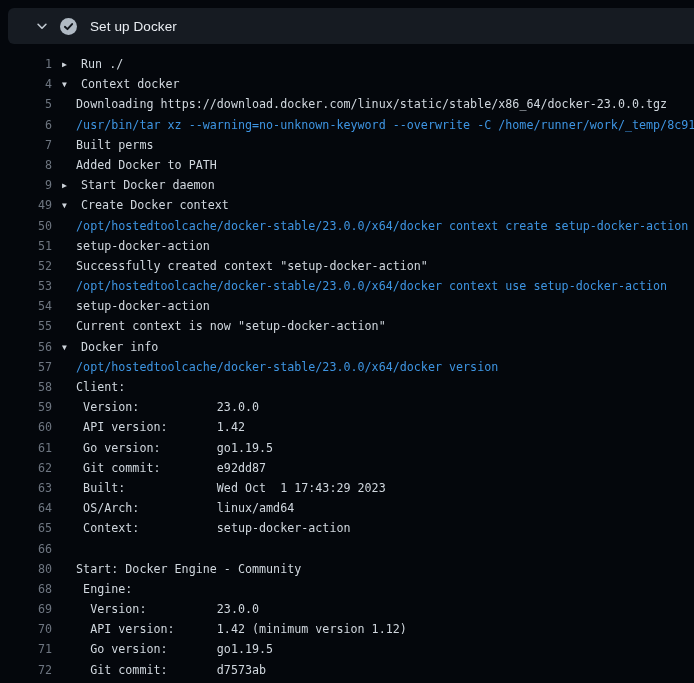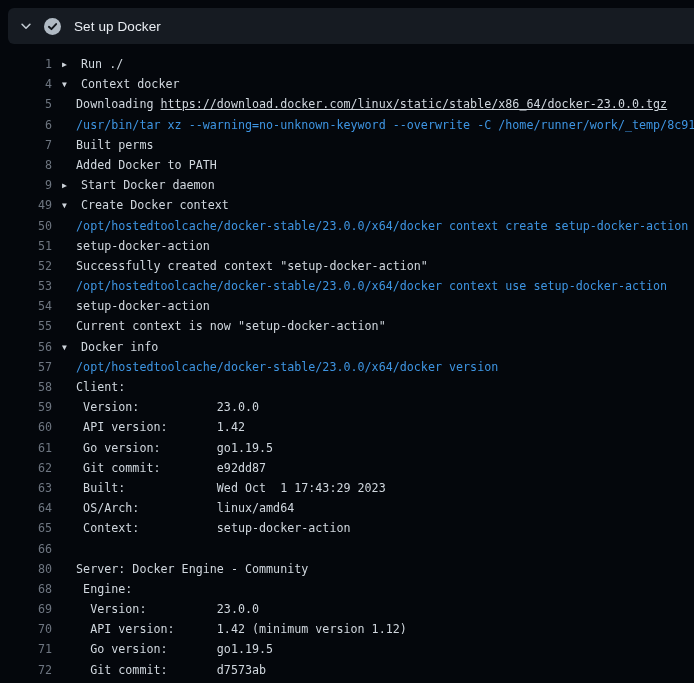--- a/index.html
+++ b/index.html
@@ -11,21 +11,21 @@
     font-family: "Liberation Sans", sans-serif;
   }
   .step-header {
     position: absolute;
     left: 8px; top: 8px; right: 0;
     height: 36px;
     background: #161b22;
     border-radius: 6px 0 0 6px;
     display: flex;
     align-items: center;
-    padding-left: 10px;
+    padding-left: 26px;
     cursor: pointer;
   }
   .chev-wrap { width: 15px; height: 15px; display: flex; align-items: center; justify-content: center; }
   .status-wrap { margin-left: 11px; width: 17px; height: 17px; display: flex; align-items: center; }
   .step-title {
     margin-left: 13px;
     font-size: 13.5px;
     color: #e9edf2;
     letter-spacing: 0.1px;
   }
@@ -50,21 +50,21 @@
     text-align: right;
     color: #6e7681;
     cursor: pointer;
   }
   .content {
     flex: none;
     margin-left: 10px;
     color: #d0d7de;
   }
   .row .cmd { color: #3e95e2; }
-  .row .link { text-decoration: underline; cursor: pointer; }
+  .row .link { cursor: pointer; }
   .arrow {
     display: inline-block;
     width: 11px;
     font-size: 8px;
     color: #cdd3da;
     vertical-align: 1px;
   }
   .group-label { cursor: pointer; padding-left: 8px; }
 </style>
 </head>
@@ -104,19 +104,19 @@
     <div class="row"><span class="num">57</span><span class="content"><span class="cmd">  /opt/hostedtoolcache/docker-stable/23.0.0/x64/docker version</span></span></div>
     <div class="row"><span class="num">58</span><span class="content"><span>  Client:</span></span></div>
     <div class="row"><span class="num">59</span><span class="content"><span>   Version:           23.0.0</span></span></div>
     <div class="row"><span class="num">60</span><span class="content"><span>   API version:       1.42</span></span></div>
     <div class="row"><span class="num">61</span><span class="content"><span>   Go version:        go1.19.5</span></span></div>
     <div class="row"><span class="num">62</span><span class="content"><span>   Git commit:        e92dd87</span></span></div>
     <div class="row"><span class="num">63</span><span class="content"><span>   Built:             Wed Oct  1 17:43:29 2023</span></span></div>
     <div class="row"><span class="num">64</span><span class="content"><span>   OS/Arch:           linux/amd64</span></span></div>
     <div class="row"><span class="num">65</span><span class="content"><span>   Context:           setup-docker-action</span></span></div>
     <div class="row"><span class="num">66</span><span class="content"><span></span></span></div>
-    <div class="row"><span class="num">80</span><span class="content"><span>  Server: Docker Engine - Community</span></span></div>
+    <div class="row"><span class="num">80</span><span class="content"><span>  Start: Docker Engine - Community</span></span></div>
     <div class="row"><span class="num">68</span><span class="content"><span>   Engine:</span></span></div>
     <div class="row"><span class="num">69</span><span class="content"><span>    Version:          23.0.0</span></span></div>
     <div class="row"><span class="num">70</span><span class="content"><span>    API version:      1.42 (minimum version 1.12)</span></span></div>
     <div class="row"><span class="num">71</span><span class="content"><span>    Go version:       go1.19.5</span></span></div>
     <div class="row"><span class="num">72</span><span class="content"><span>    Git commit:       d7573ab</span></span></div>
   </div>
 
 </body></html>

